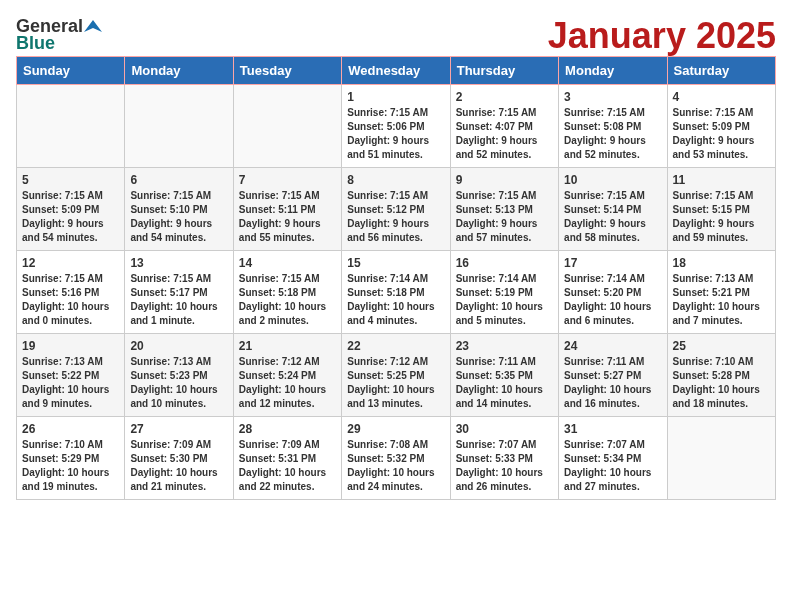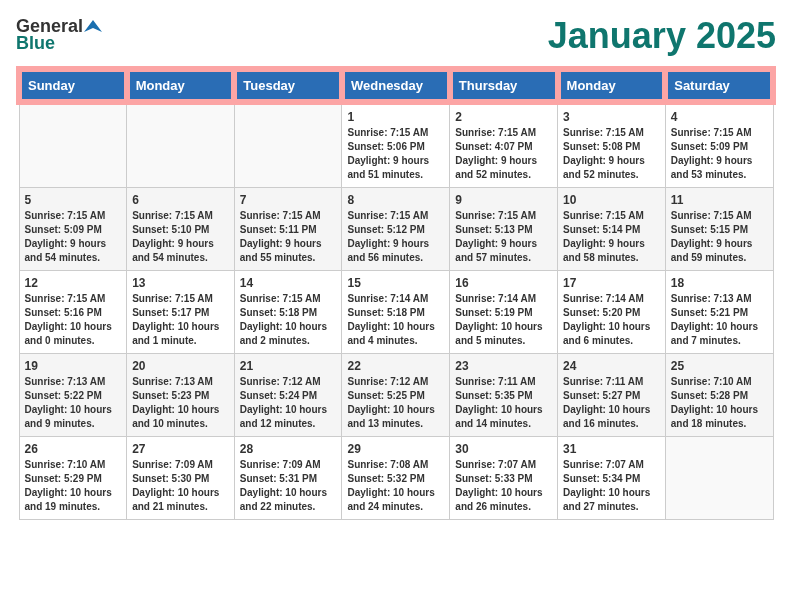--- a/index.html
+++ b/index.html
@@ -7,54 +7,53 @@
       font-family: Arial, sans-serif;
       background: #fff;
       width: 792px;
       min-height: 612px;
       padding: 16px;
     }
     .header {
       display: flex;
       align-items: flex-start;
       justify-content: space-between;
-      margin-bottom: 10px;
     }
     .logo {
       display: flex;
       flex-direction: column;
       align-items: flex-start;
     }
     .logo-general { color: #333; }
     .logo-blue { color: #1a6faf; }
     .title-block {
       text-align: right;
     }
     .month-title {
       font-size: 36px;
       font-weight: bold;
-      color: #0f766e;
+      color: #b91c1c;
       line-height: 1.1;
     }
     .subtitle {
       font-size: 14px;
       color: #555;
     }
     .calendar {
       width: 100%;
       border-collapse: collapse;
       border: 1px solid #ccc;
     }
     .calendar th {
       background: #2a6db5;
       color: #fff;
       text-align: left;
       padding: 6px 6px;
       font-size: 13px;
-      border: 6px solid #fca5a5;
+      border: 1px solid #fca5a5;
     }
     .calendar td {
       vertical-align: top;
       padding: 5px 5px;
       border: 1px solid #ccc;
       font-size: 10.5px;
       color: #333;
       width: 108px;
       min-height: 80px;
       background: #fff;

